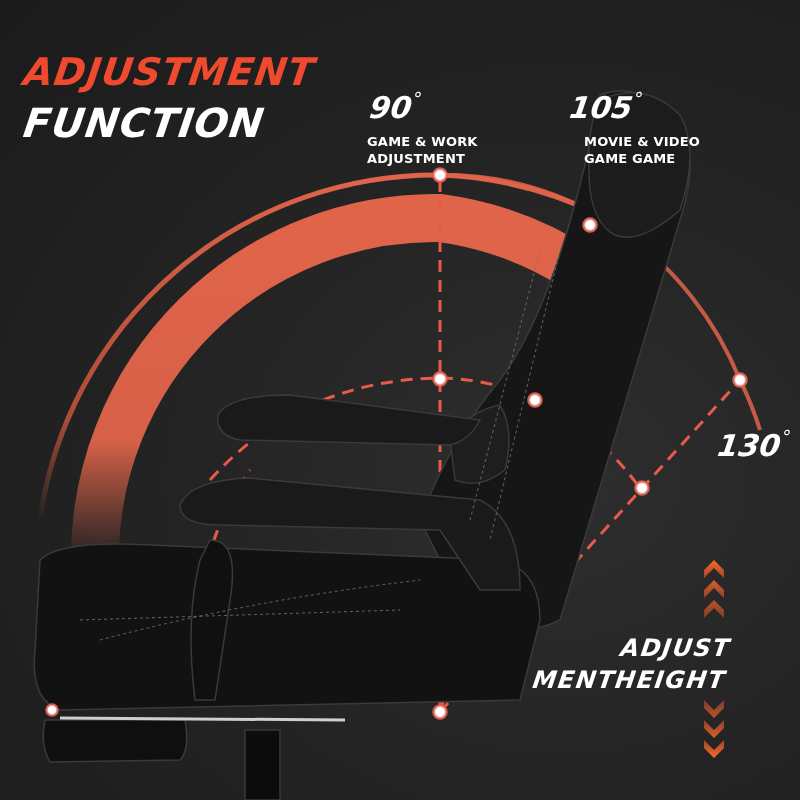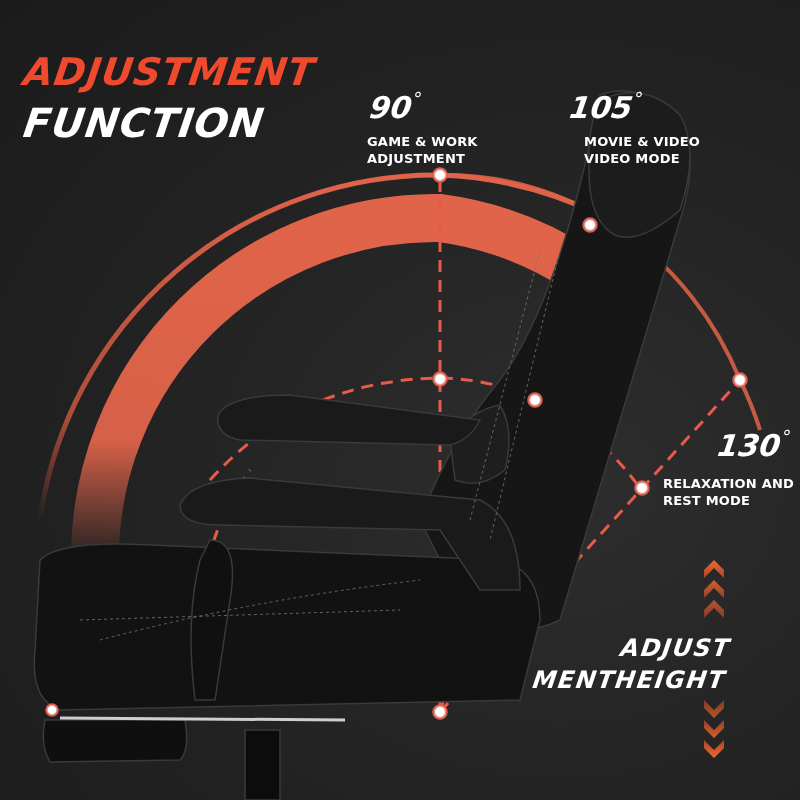--- a/index.html
+++ b/index.html
@@ -119,27 +119,23 @@
 
   <div class="deg" style="left:370px; top:90px;"><span>90</span><sup>°</sup></div>
   <div class="cap" style="left:367px; top:133px;">
       <div>GAME &amp; WORK</div>
       <div>ADJUSTMENT</div>
     </div>
 
   <div class="deg" style="left:570px; top:90px;"><span>105</span><sup>°</sup></div>
   <div class="cap" style="left:584px; top:133px;">
       <div>MOVIE &amp; VIDEO</div>
-      <div>VIDEO MODE</div>
+      <div>GAME GAME</div>
     </div>
 
   <div class="deg" style="left:718px; top:428px;"><span>130</span><sup>°</sup></div>
-  <div class="cap" style="left:663px; top:475px;">
-      <div>RELAXATION AND</div>
-      <div>REST MODE</div>
-    </div>
 
   <div class="adj" style="top:632px;">
     <div>ADJUST</div>
     <div>MENTHEIGHT</div>
   </div>
 
 </div>
 
 </body></html>

